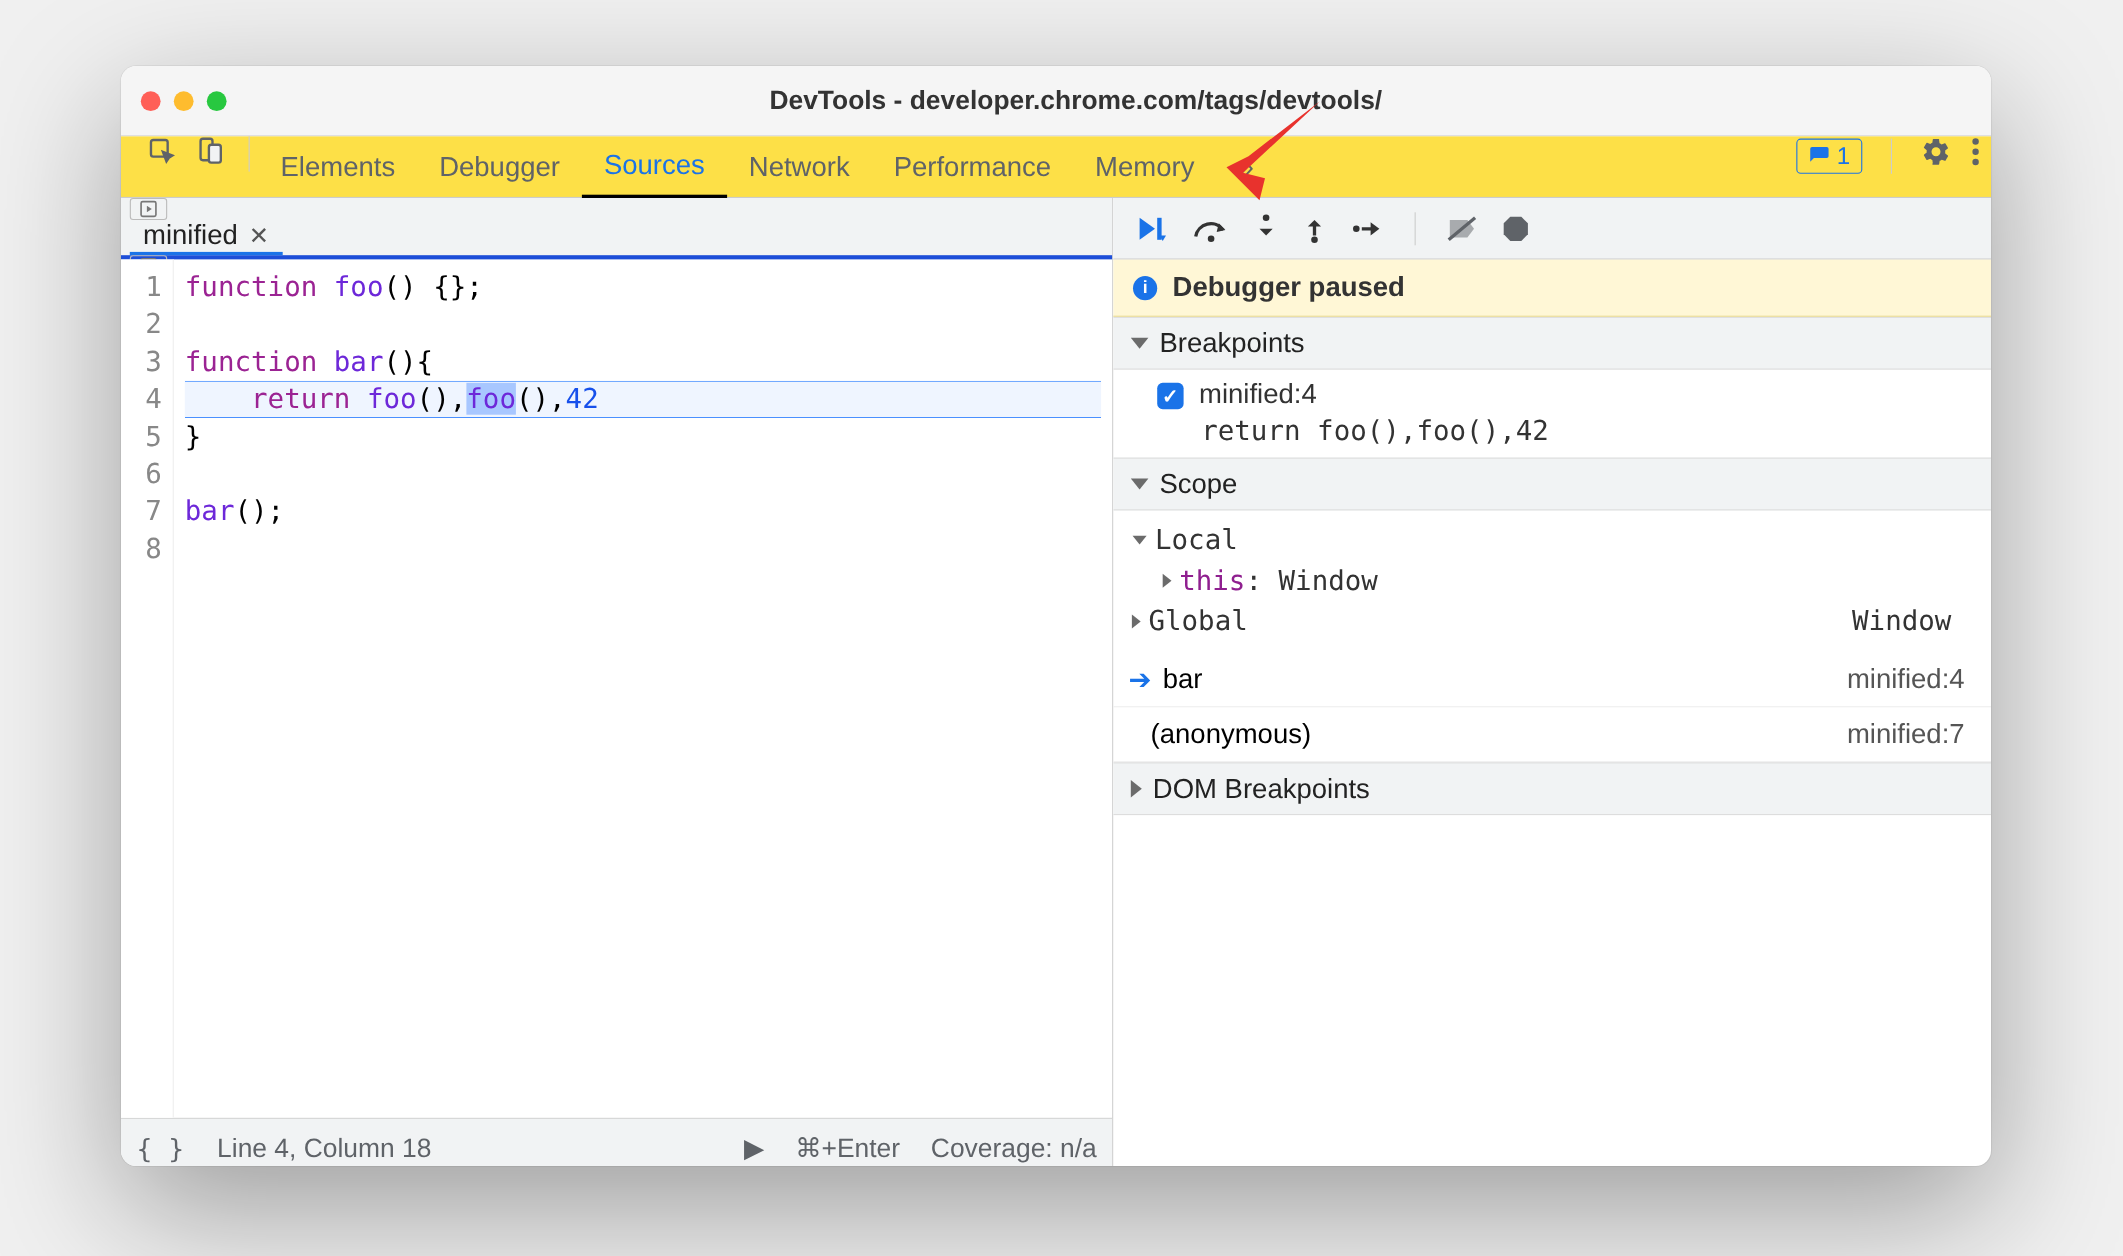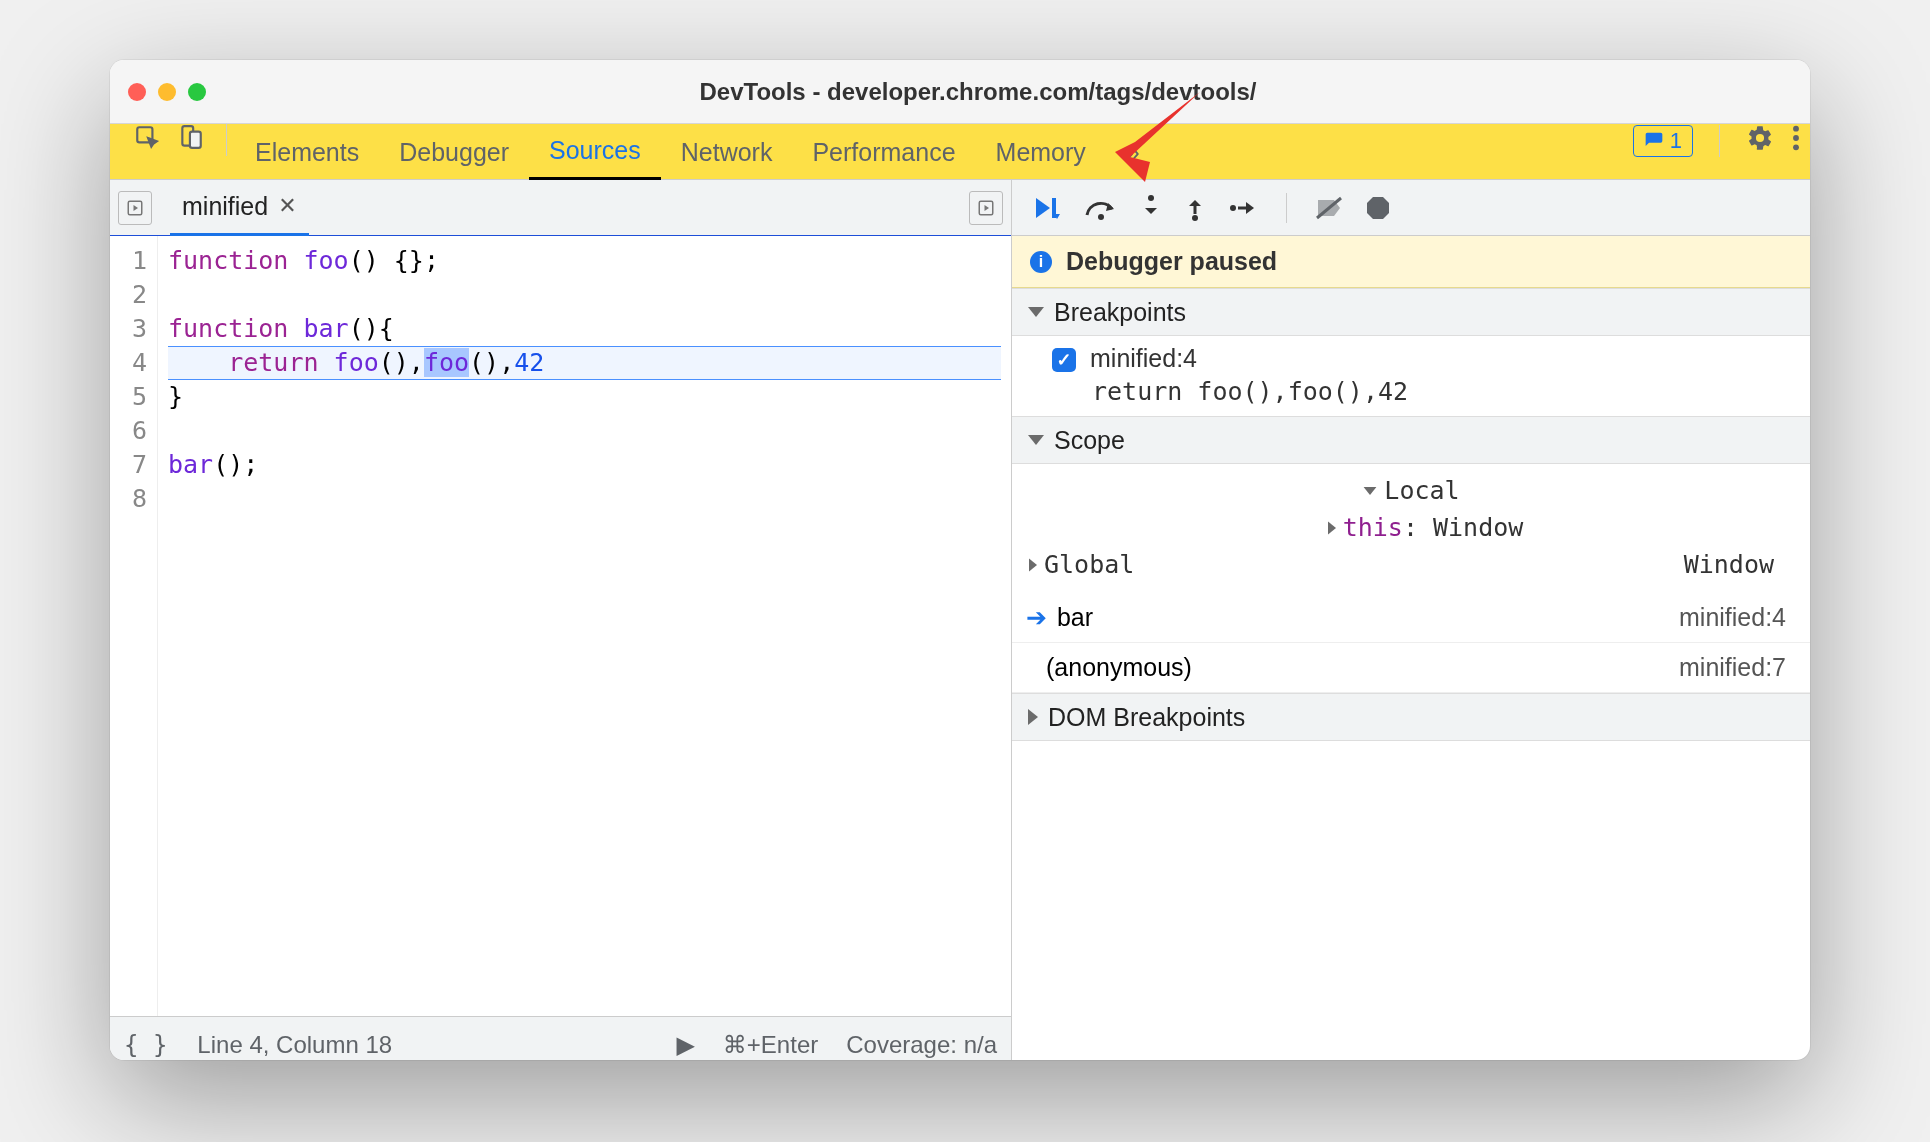--- a/index.html
+++ b/index.html
@@ -23,21 +23,21 @@
   .tab { padding:0 20px; height:56px; display:flex; align-items:center; cursor:pointer; white-space:nowrap; }
   .tab.active { color:#1a73e8; border-bottom:3px solid #000000; height:56px; }
   .toolbar .right { margin-left:auto; display:flex; align-items:center; gap:18px; }
   .badge-btn { display:flex; align-items:center; gap:6px; border:1px solid #1a73e8; border-radius:4px; padding:2px 10px; color:#1a73e8; font-size:22px; }
   .gear, .kebab, .more, .iconish { color:#5f6368; }
   
   .main { display:flex; height:calc(100% - 52px - 56px); }
   .leftpane { width:902px; display:flex; flex-direction:column; border-right:1px solid #ccc; }
   .rightpane { flex:1; display:flex; flex-direction:column; overflow:hidden; }
   
-  .filetabs { height:56px; display:flex; align-items:center; border-bottom:1px solid #1d4ed8; background:#f1f3f4; padding:0 8px; font-size:25px; color:#333; }
+  .filetabs { height:56px; display:flex; align-items:flex-start; border-bottom:4px solid #1d4ed8; background:#f1f3f4; padding:0 8px; font-size:25px; color:#333;flex-direction:column; }
   .filetabs .play { width:34px; height:34px; border:1px solid #bbb; display:flex; align-items:center; justify-content:center; border-radius:3px; margin-right:18px; color:#777; }
   .filetab { display:flex; align-items:center; gap:10px; padding:0 12px; height:56px; border-bottom:3px solid #1a73e8; color:#222; }
   .filetab .close { font-size:22px; color:#555; }
   .filetabs .spacer { flex:1; }
   .runbtn { width:34px; height:34px; border:1px solid #bbb; display:flex; align-items:center; justify-content:center; border-radius:3px; color:#777;}
   
   .code { flex:1; display:flex; font-family: Menlo,Consolas,monospace; font-size:25px; line-height:34px; background:#fff; position:relative; }
   .gutter { width:48px; text-align:right; padding:8px 10px 8px 0; color:#888; background:#fff; border-right:1px solid #eee;}
   .codelines { flex:1; padding:8px 10px; position:relative; white-space:pre; }
   .codelines .ln { position:relative; }
@@ -62,21 +62,21 @@
   .section-hdr.first { border-top:none; }
   .tri { display:inline-block; width:0;height:0; }
   .tri.right { border-top:8px solid transparent; border-bottom:8px solid transparent; border-left:10px solid #6b6b6b; }
   .tri.down  { border-left:8px solid transparent; border-right:8px solid transparent; border-top:10px solid #6b6b6b; }
   .section-body { padding:8px 16px 10px 40px; font-size:25px; color:#333; font-family: Menlo,Consolas,monospace; }
   .body-sans { font-family:"Lucida Grande","Helvetica Neue",Arial,sans-serif; }
   .bpitem { display:flex; align-items:flex-start; gap:14px; }
   .chkbox { width:24px; height:24px; border-radius:5px; background:#1a73e8; display:flex; align-items:center; justify-content:center; margin-top:4px;}
   .chkbox::after{content:"✓"; color:#fff; font-size:18px; font-weight:bold;}
   .bpitem .txt .snip { color:#333; padding-left:2px; margin-top:4px;}
-  .scope-row { display:flex; align-items:center; gap:6px; padding:4px 0;justify-content:center; }
+  .scope-row { display:flex; align-items:center; gap:6px; padding:4px 0; }
   .scope-row .val { margin-left:auto; padding-right:20px;}
   .callrow { display:flex; align-items:center; height:50px; padding:0 18px 0 34px; font-size:25px; border-bottom:1px solid #eee; }
   .callrow .loc { margin-left:auto; color:#555; padding-right:6px;}
   .callrow .ptr { color:#1a73e8; margin-left:-20px; margin-right:10px; }
   .mono { font-family: Menlo,Consolas,monospace; }
   .thin-scrollbar::-webkit-scrollbar{width:14px;} .thin-scrollbar::-webkit-scrollbar-thumb{background:#c9c9c9;border-radius:7px;}
 </style>
 </head>
 <body>
 

